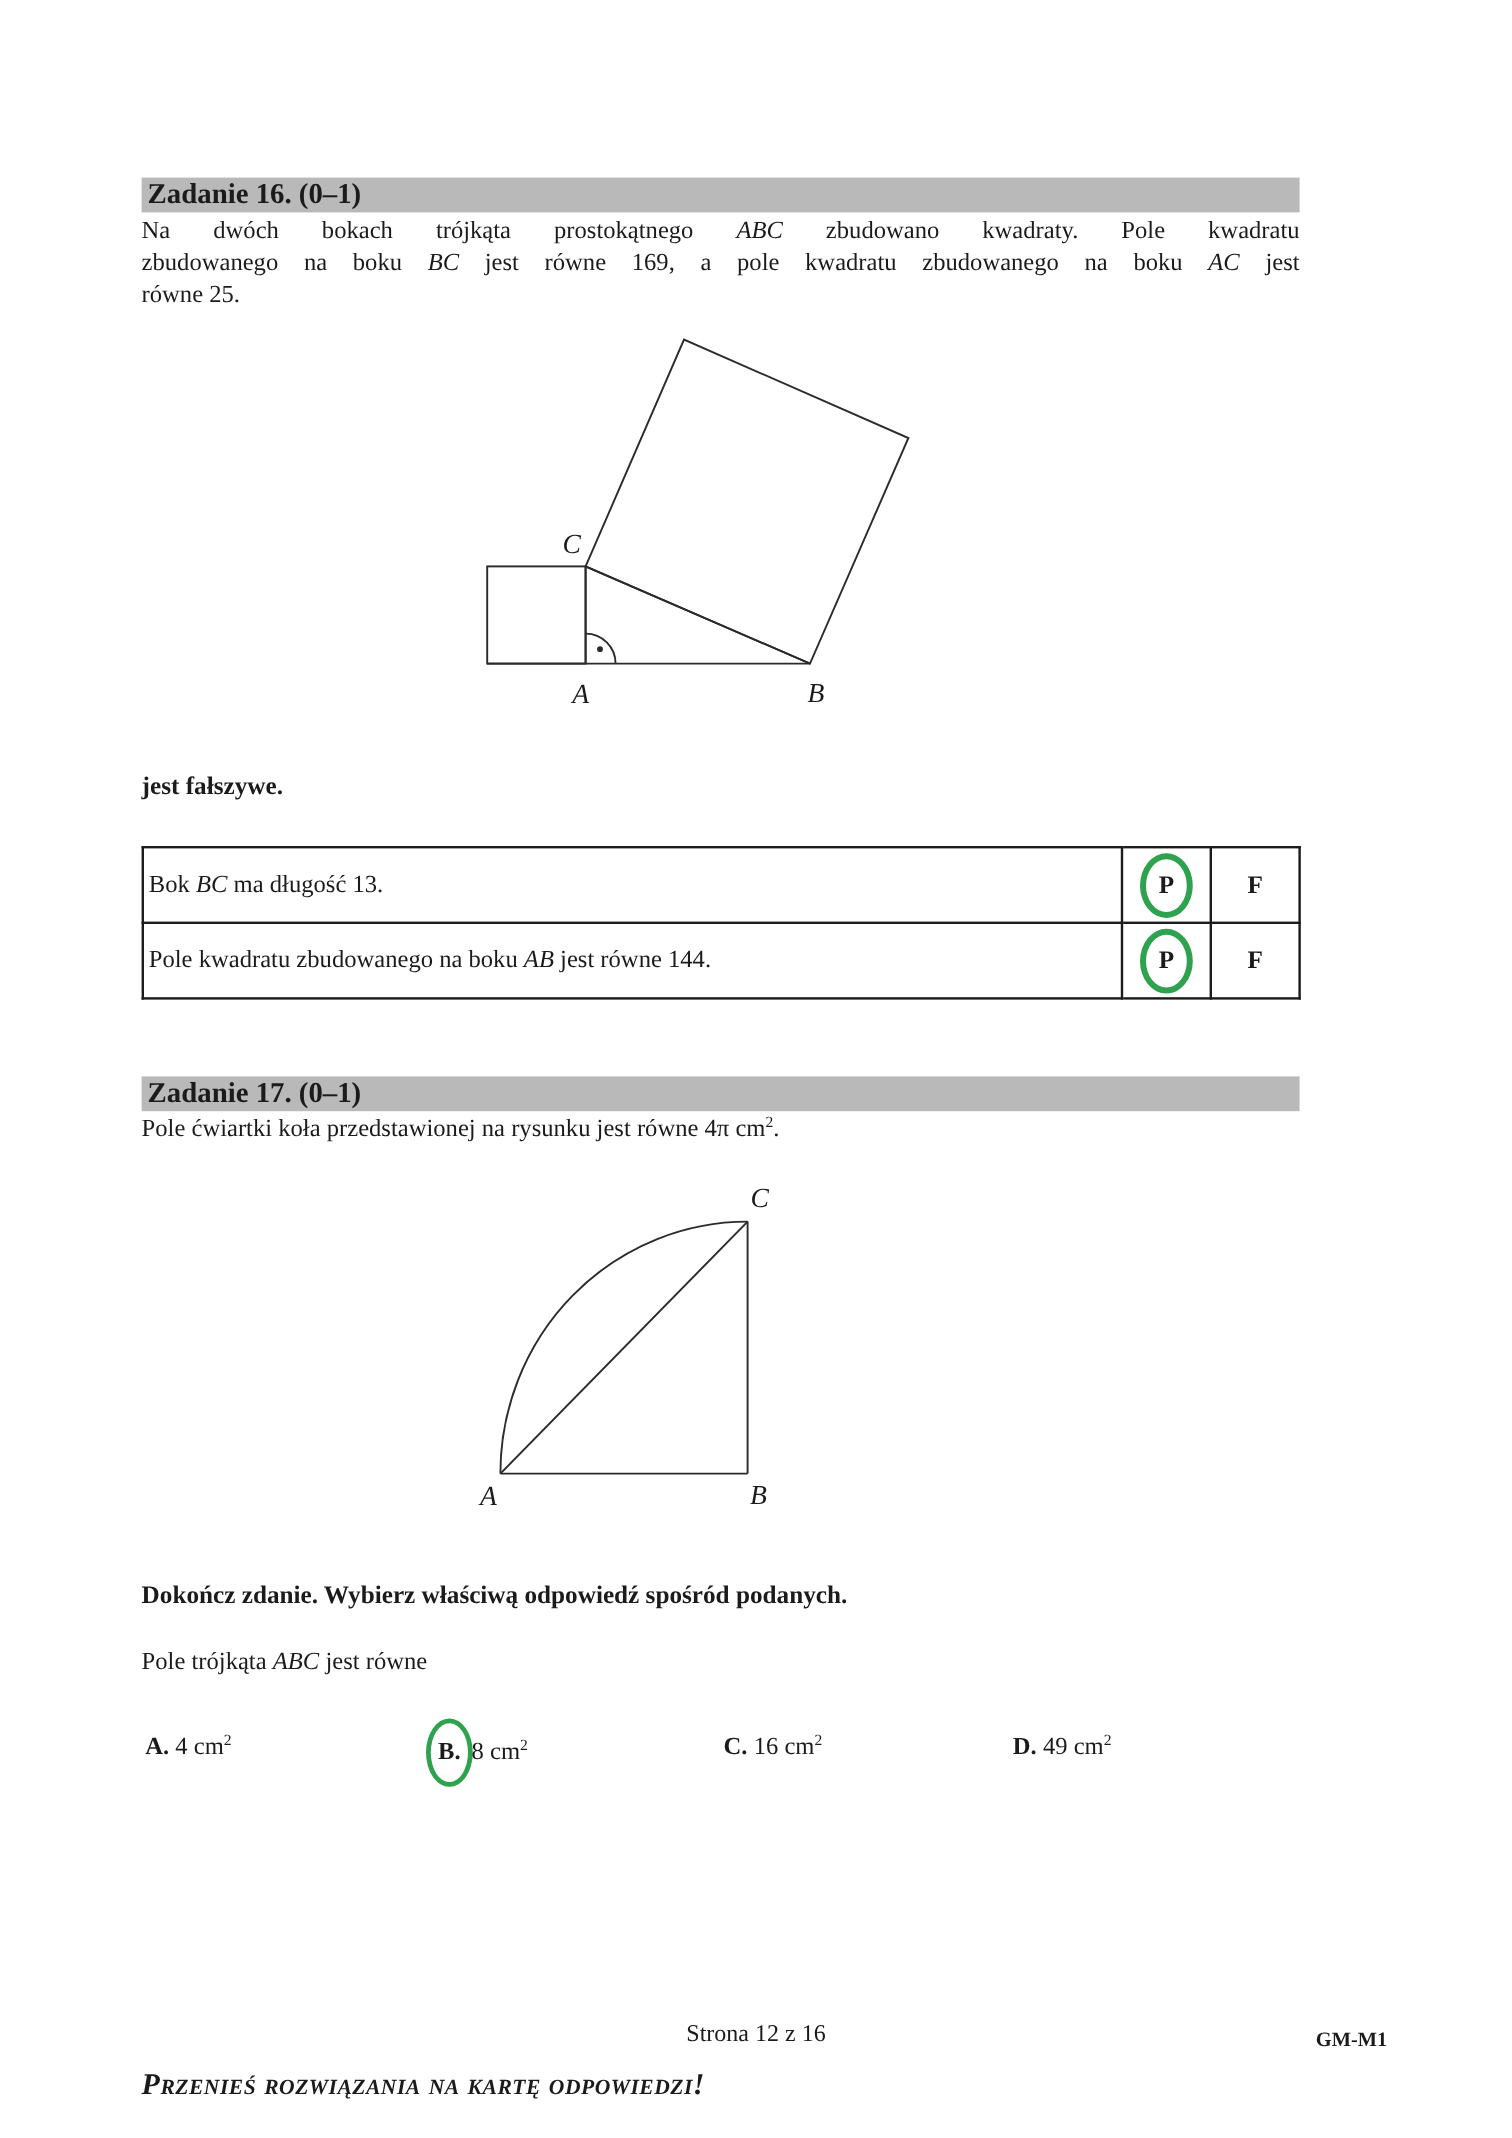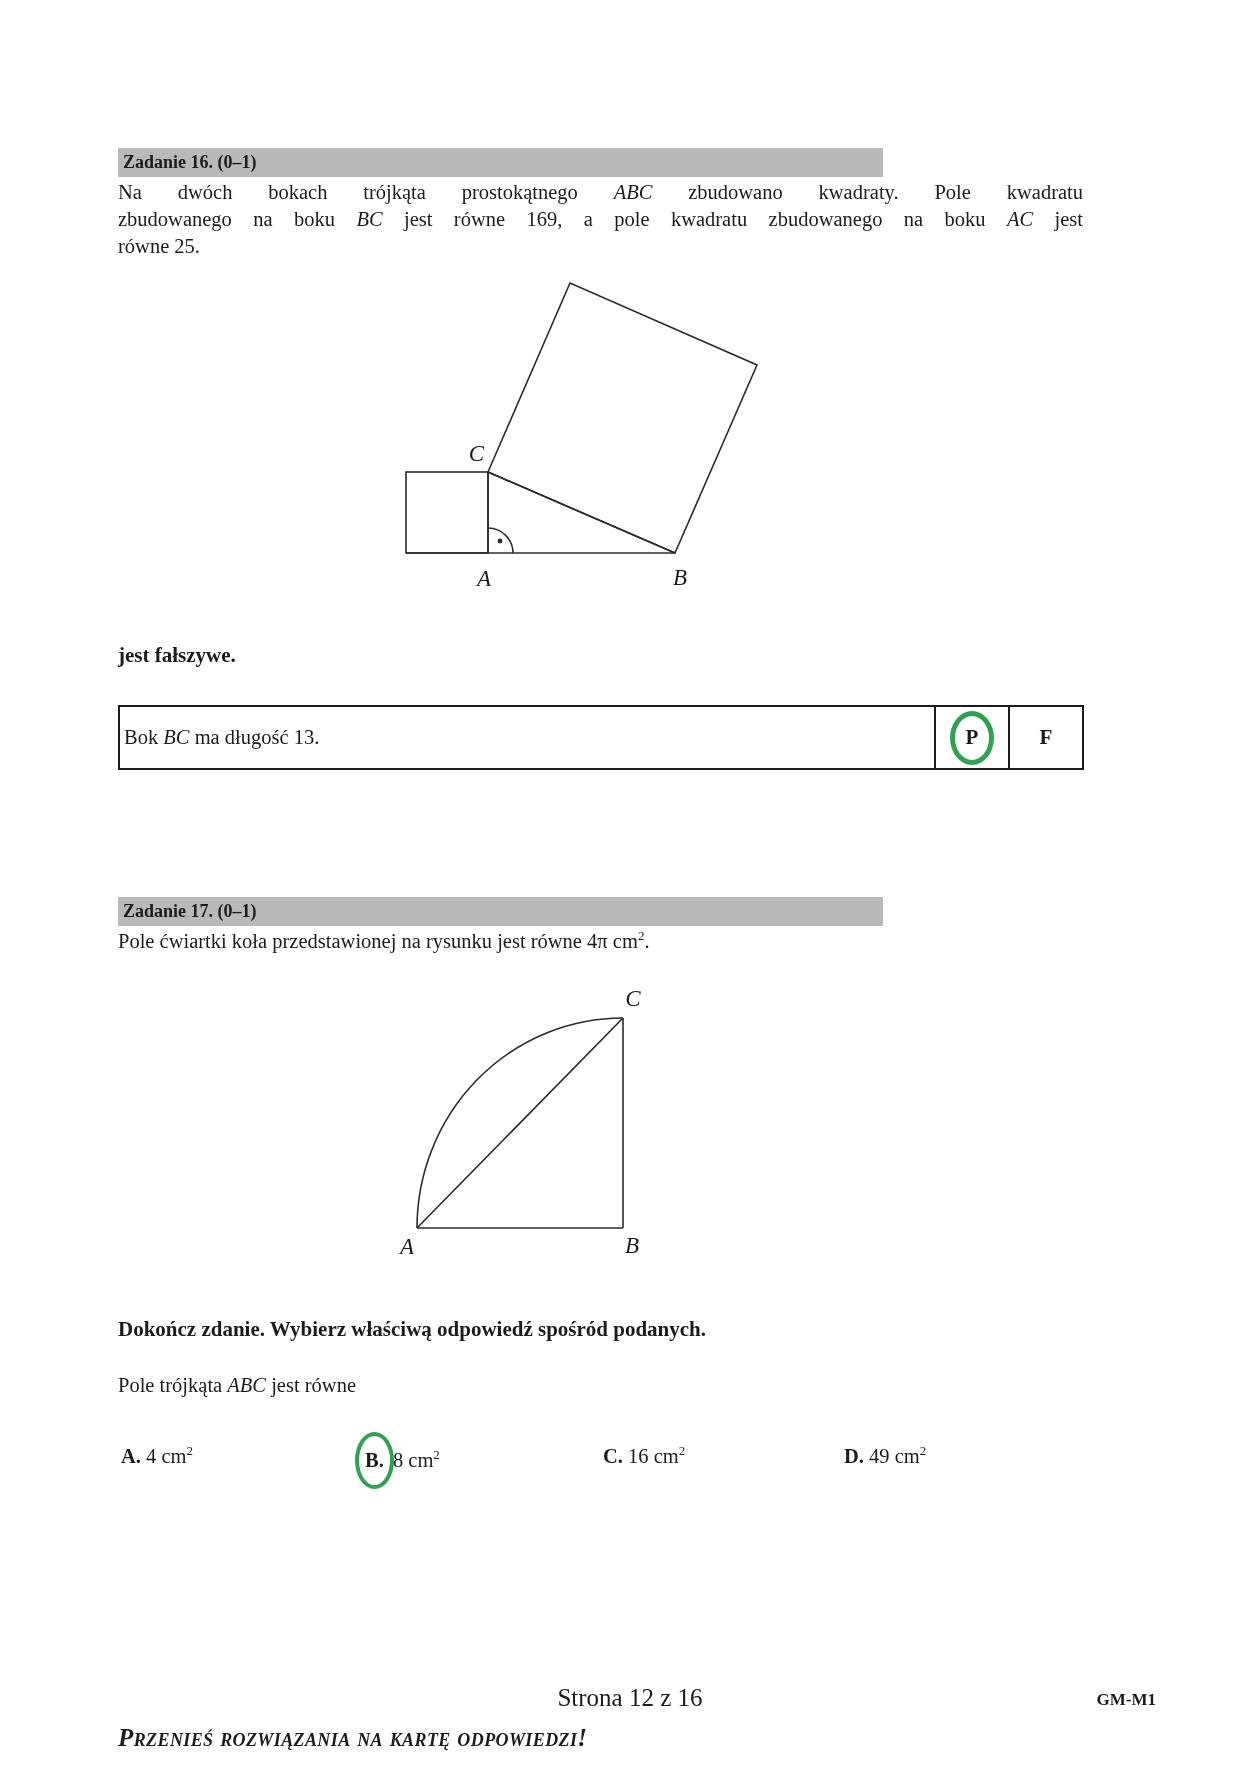--- a/index.html
+++ b/index.html
@@ -2,23 +2,23 @@
 <html lang="pl"><head>
 <meta charset="utf-8">
 <style>
   html,body { margin:0; padding:0; background:#ffffff; }
   .page {
     position:relative; width:1260px; height:1782px;
     background:#ffffff; overflow:hidden;
     font-family:"Liberation Serif", serif; color:#1b1b1b;
   }
   .task-bar {
-    position:absolute; left:118px; width:765px; height:29px;
+    position:absolute; left:118px; width:965px; height:29px;
     background:#b9b9b9; box-sizing:border-box; padding-left:5px;
-    font-weight:bold; font-size:18px; line-height:29px;
+    font-weight:bold; font-size:24px; line-height:29px;
   }
   .para { position:absolute; left:118px; width:965px; font-size:20.5px; line-height:27px; }
   .jline { text-align:justify; text-align-last:justify; }
   .lline { text-align:left; }
   .it { font-style:italic; }
   .bold-block { font-weight:bold; font-size:21px; line-height:34px; }
   sup.sq { font-size:13px; vertical-align:super; line-height:0; }
 
   table.pf-table {
     position:absolute; left:118px; top:705px; width:964px;
@@ -46,21 +46,21 @@
   .opt-letter { font-weight:bold; }
   .opt-letter.circled {
     display:inline-block; border:4px solid #2fa24f; border-radius:50%;
     padding:13px 6px; margin:-13px -6px;
   }
   .transfer-note {
     position:absolute; left:118px; top:1724px;
     font-weight:bold; font-style:italic; font-variant:small-caps;
     font-size:25px; letter-spacing:0.4px;
   }
-  .page-num { position:absolute; left:0; right:0; top:1684px; text-align:center; font-size:25px; }
+  .page-num { position:absolute; left:0; right:0; top:1684px; text-align:center; font-size:20px; }
   .booklet-code { position:absolute; right:104px; top:1690px; font-weight:bold; font-size:17px; }
 </style>
 </head>
 <body>
 
 <div class="page">
 
   <div class="task-bar" style="top:148px;">
     <span>Zadanie 16. (0–1)</span>
   </div>
@@ -98,20 +98,25 @@
         <col style="width:816px">
         <col style="width:74px">
         <col style="width:74px">
       </colgroup>
     <tbody>
       <tr>
         <td class="stmt"><span>Bok </span><span class="it">BC</span><span> ma długość 13.</span></td>
         <td class="choice"><span class="mark ringed">P</span></td>
         <td class="choice"><span class="mark">F</span></td>
       </tr>
+      <tr>
+        <td class="stmt"><span>Pole kwadratu zbudowanego na boku </span><span class="it">AB</span><span> jest równe 144.</span></td>
+        <td class="choice"><span class="mark ringed">P</span></td>
+        <td class="choice"><span class="mark">F</span></td>
+      </tr>
     </tbody>
   </table>
 
   <div class="task-bar" style="top:897px;">
     <span>Zadanie 17. (0–1)</span>
   </div>
 
   <div class="para" style="top:928px;">
     <span>Pole ćwiartki koła przedstawionej na rysunku jest równe 4π cm</span><sup class="sq">2</sup><span>.</span>
   </div>

